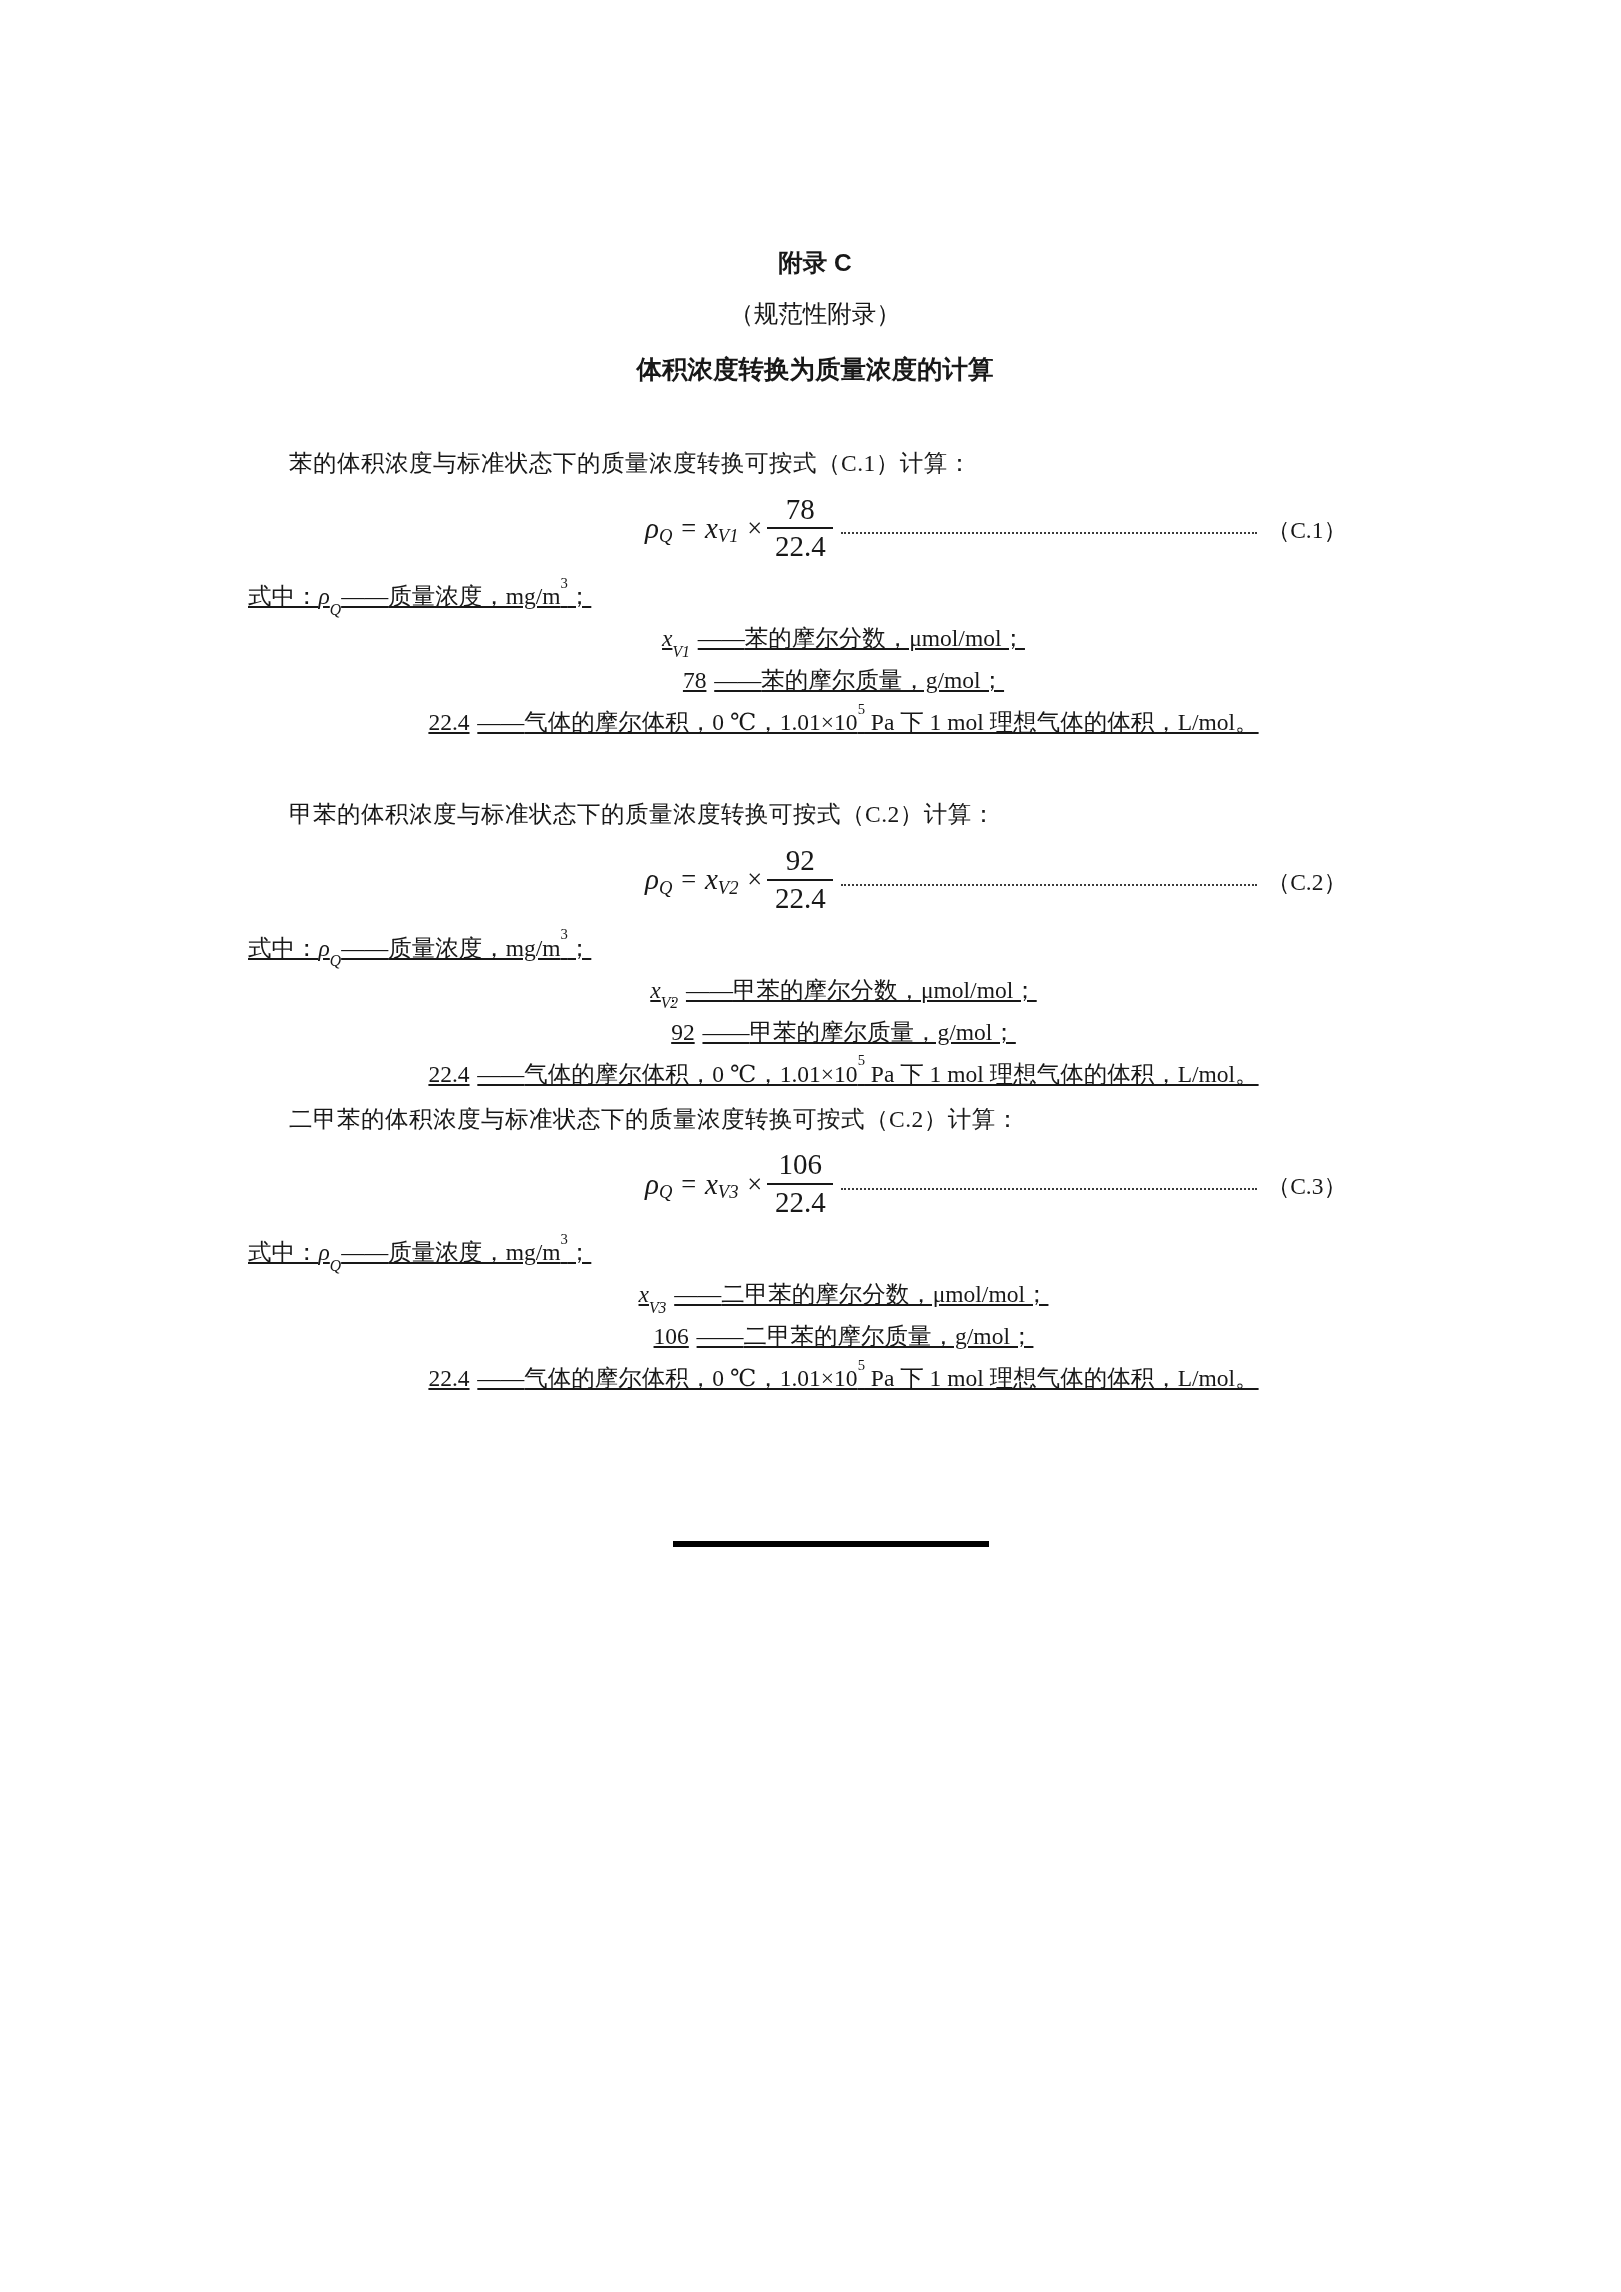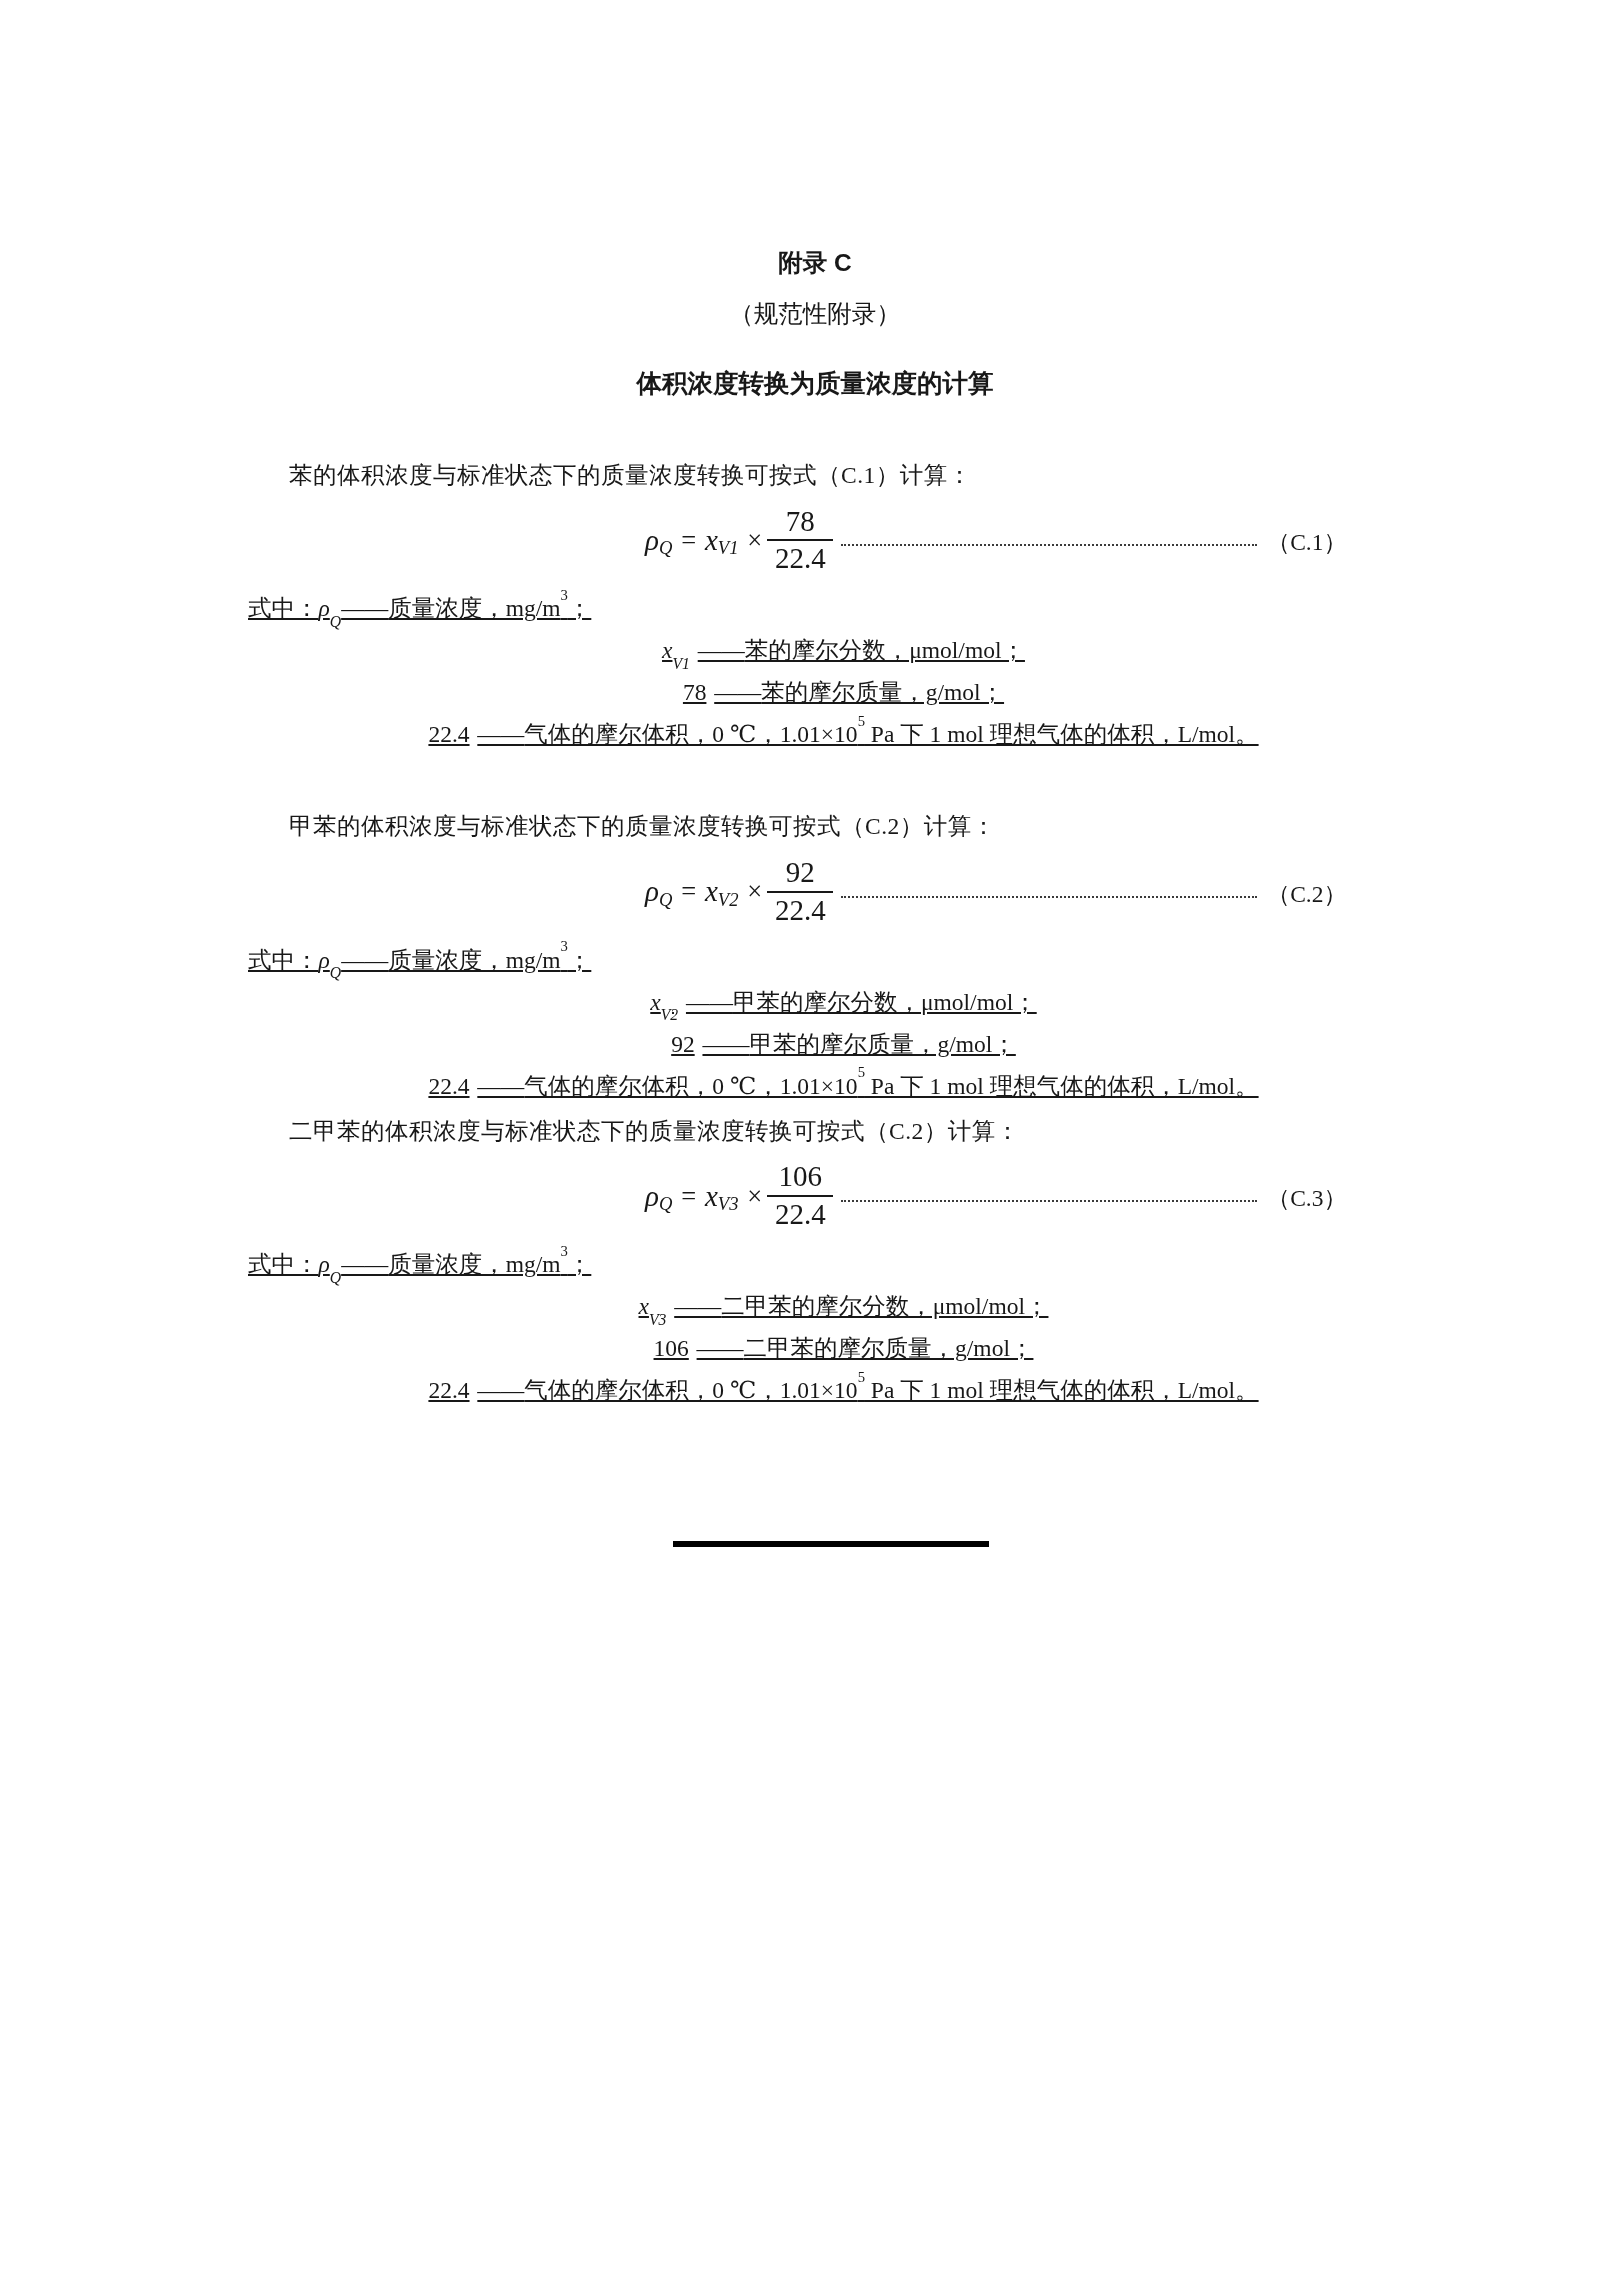--- a/index.html
+++ b/index.html
@@ -29,22 +29,22 @@
     line-height: 31px;
   }
   .apx-type {
     margin-top: 19.6px;
     font-family: "Liberation Sans", "DejaVu Sans", sans-serif;
     font-weight: normal;
     font-size: 24.5px;
     line-height: 31px;
   }
   .apx-title {
-    margin-top: 38px;
-    font-family: Liberation Sans, sans-serif;
+    margin-top: 26px;
+    font-family: Liberation Mono, monospace;
     font-weight: bold;
     font-size: 25.5px;
     line-height: 33px;
   }
   
   .sec-1 { margin-top: 59px; }
   .sec-2 { margin-top: 55px; }
   .sec-3 { margin-top: 7.8px; }
   .intro {
     font-size: 23.5px;

